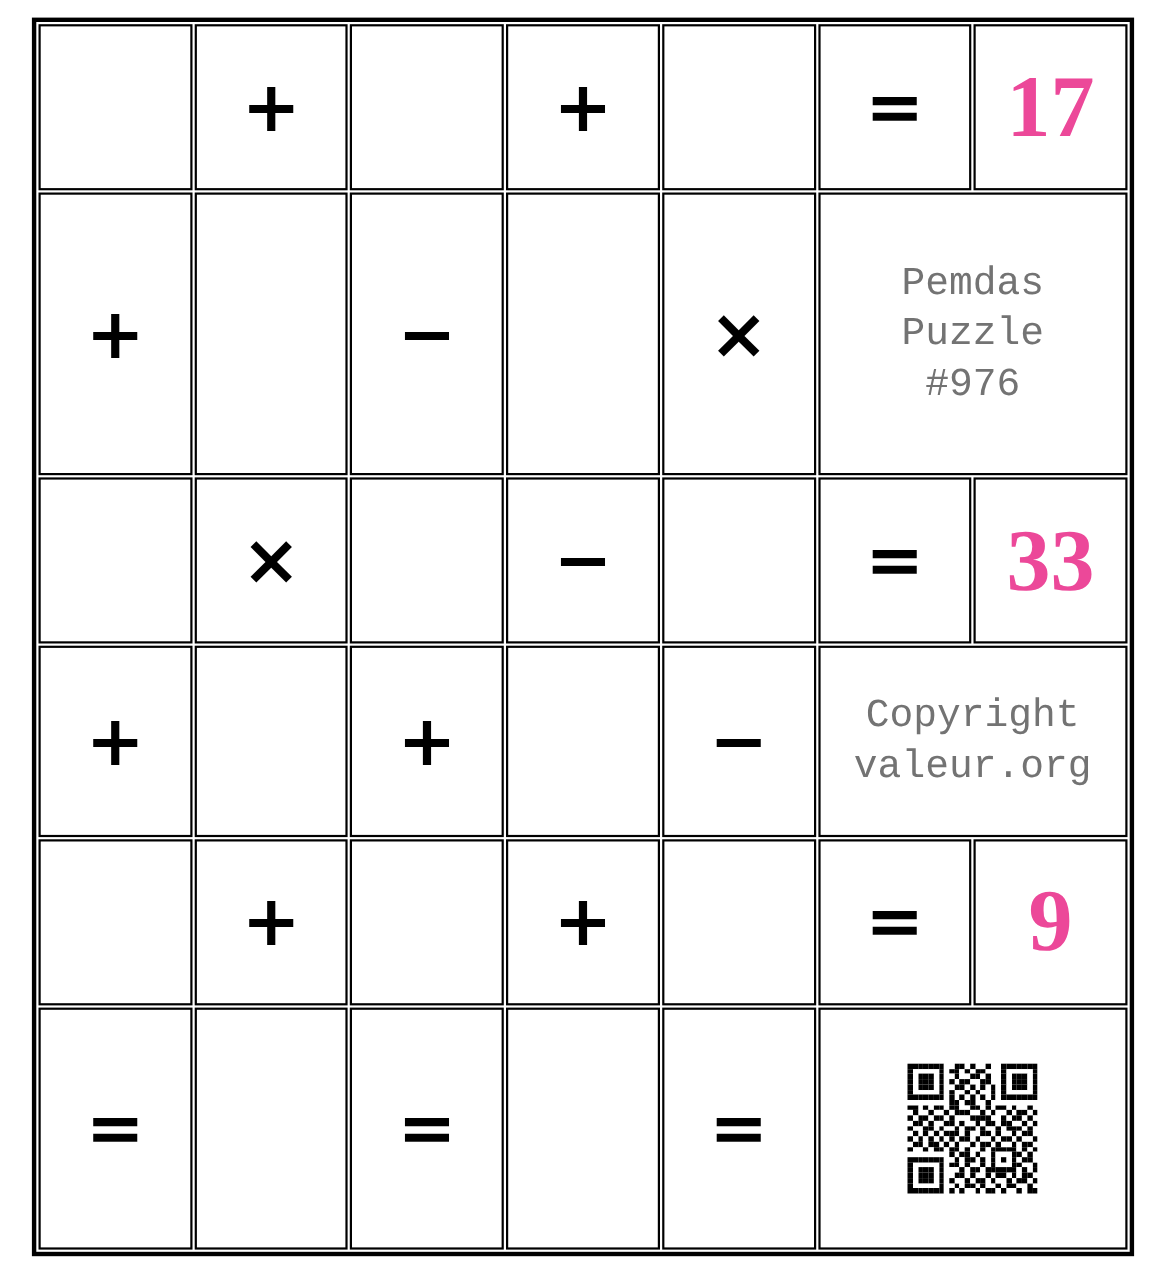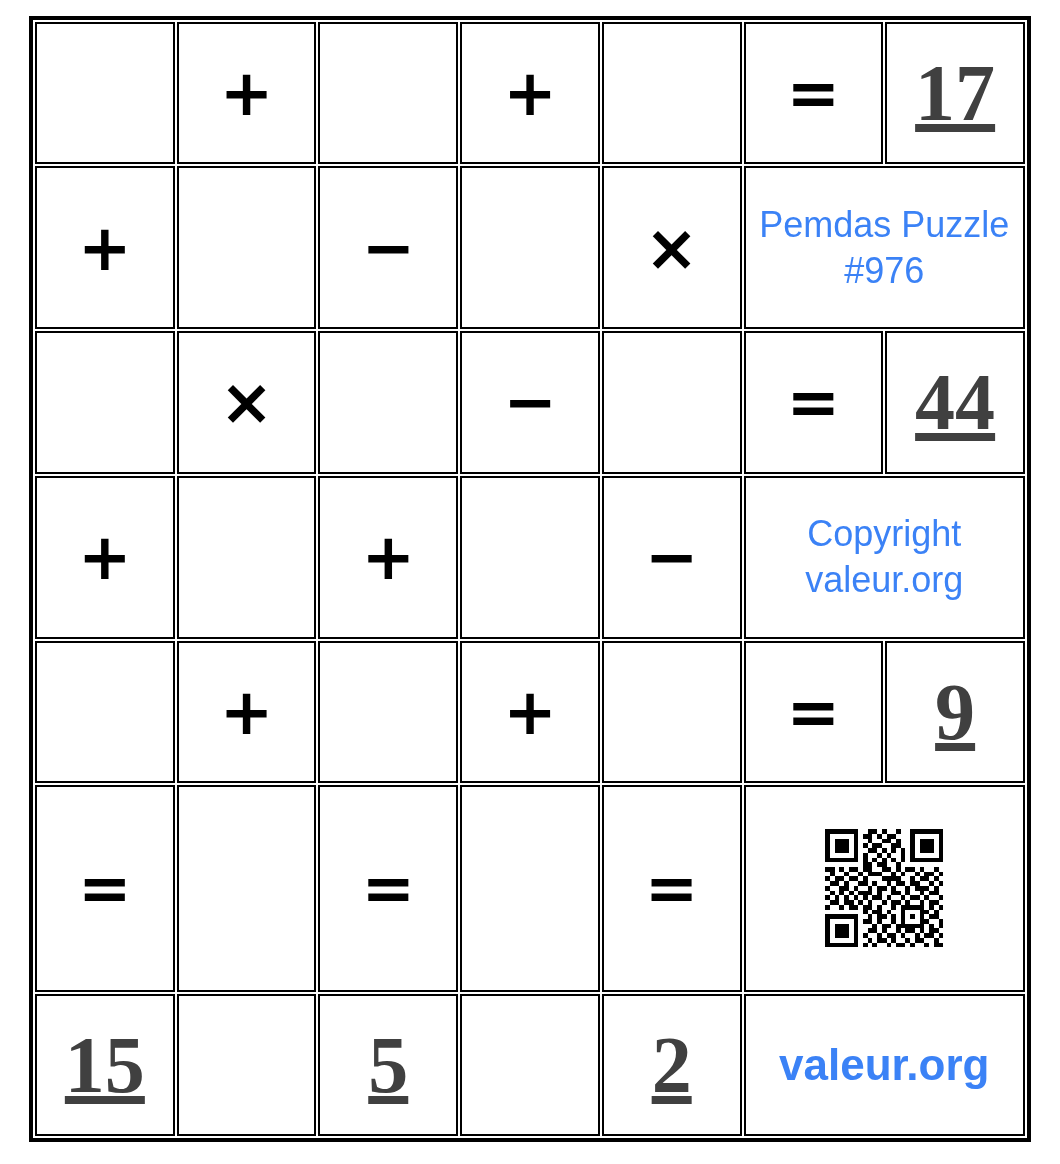--- a/index.html
+++ b/index.html
@@ -41,28 +41,27 @@
     font-weight: bold;
     font-size: 64px;
     line-height: 1;
     color: #000;
   }
   td.num {
     font-family: "Liberation Serif", serif;
     font-weight: bold;
     font-size: 80px;
     line-height: 1;
-    color: #404040;
-    text-decoration: underline;
+    color: #ec4899;
   }
   td.label {
-    font-family: Liberation Sans, sans-serif;
+    font-family: Liberation Mono, monospace;
     font-size: 36px;
     line-height: 1.28;
-    color: #3b82f6;
+    color: #737373;
   }
   td.label.bold-label {
     font-weight: bold;
     font-size: 44px;
   }
   td.qr-cell {
     background: #ffffff;
   }
   .qr {
     display: grid;
@@ -111,21 +110,21 @@
             <div>#976</div>
           </td>
         </tr>
         <tr>
           <td class="empty"></td>
           <td class="op">×</td>
           <td class="empty"></td>
           <td class="op">−</td>
           <td class="empty"></td>
           <td class="op">=</td>
-          <td class="num">44</td>
+          <td class="num">33</td>
         </tr>
         <tr>
           <td class="op">+</td>
           <td class="gray"></td>
           <td class="op">+</td>
           <td class="gray"></td>
           <td class="op">−</td>
           <td colspan="2" class="label">
             <div>Copyright</div>
             <div>valeur.org</div>
@@ -769,25 +768,15 @@
               <div class="m1"></div>
               <div class="m0"></div>
               <div class="m0"></div>
               <div class="m1"></div>
               <div class="m0"></div>
               <div class="m1"></div>
               <div class="m1"></div>
             </div>
           </td>
         </tr>
-        <tr>
-          <td class="num">15</td>
-          <td class="gray"></td>
-          <td class="num">5</td>
-          <td class="gray"></td>
-          <td class="num">2</td>
-          <td colspan="2" class="label bold-label">
-            <div>valeur.org</div>
-          </td>
-        </tr>
       </tbody>
   </table>
 </div>
 
 </body></html>

